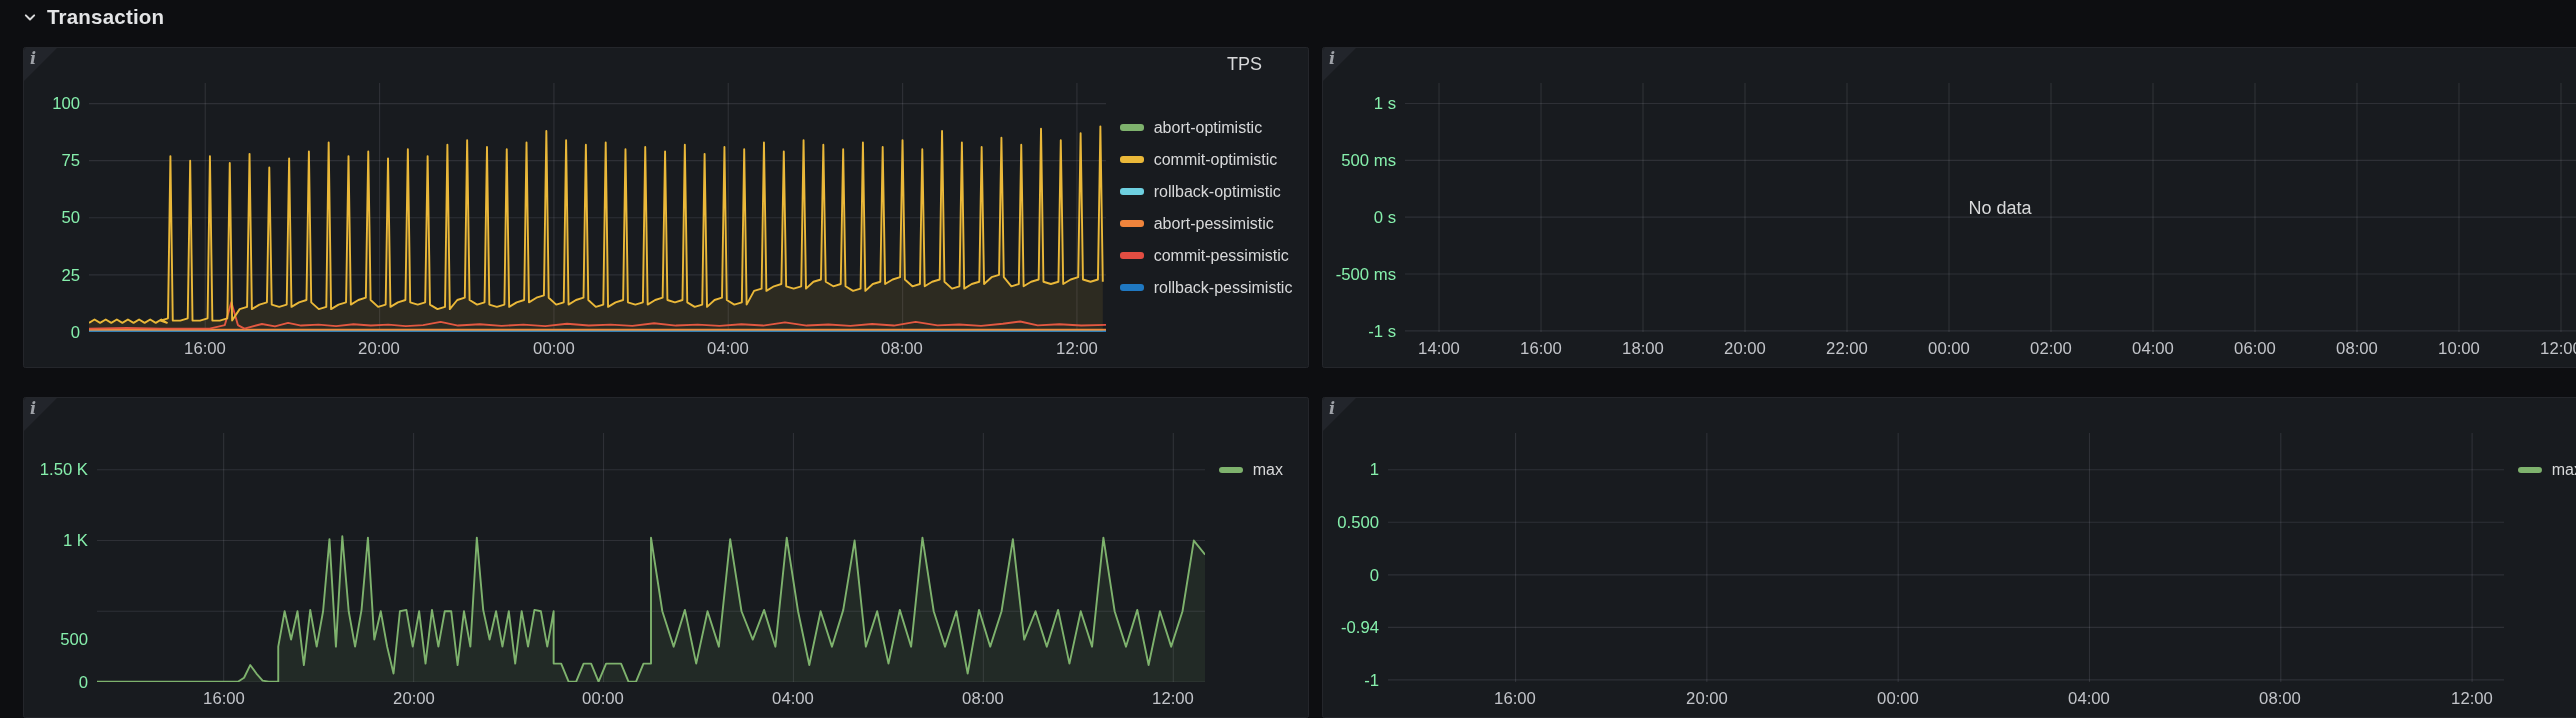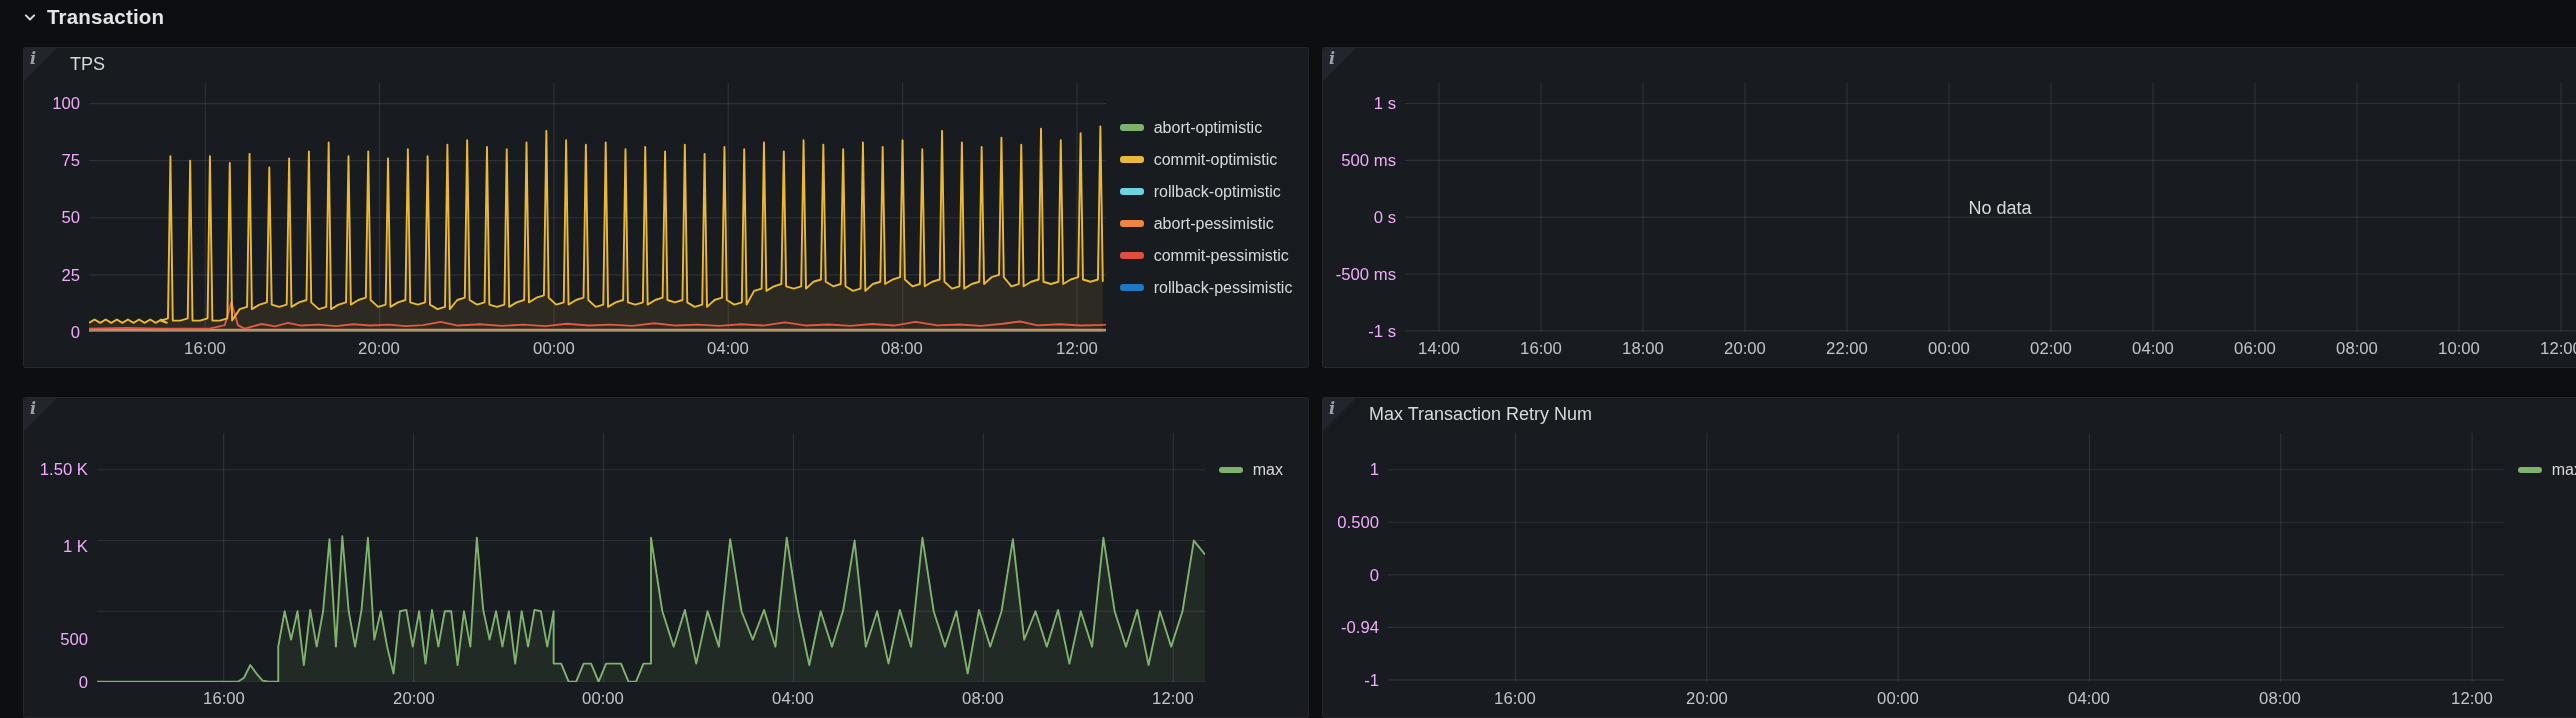--- a/index.html
+++ b/index.html
@@ -26,31 +26,31 @@
     border-color:#22252b transparent transparent transparent;
     border-top-left-radius:2.3px; cursor:pointer;
   }
   .corner .i-glyph {
     position:absolute; top:-32px; left:6px;
     font-family:"DejaVu Serif", serif; font-style:italic; font-weight:bold;
     font-size:16px; color:#9fa2a8;
   }
   .panel-title {
     position:absolute; top:6px; left:46px; right:46px;
-    text-align:left; font-size:18px; font-weight:500; color:#d8d9da;
+    text-align:right; font-size:18px; font-weight:500; color:#d8d9da;
     white-space:nowrap; cursor:pointer;
   }
   .chart-area {
     position:absolute; top:35px; left:12px; right:12px; bottom:35px;
     display:flex; flex-direction:row;
   }
   .ycol { position:relative; flex:none; }
   .ytick {
     position:absolute; right:9px; height:20px; line-height:20px;
-    font-size:16.7px; color:#f0abfc; white-space:nowrap;
+    font-size:16.7px; color:#86efac; white-space:nowrap;
   }
   .plot { position:relative; flex:1 1 auto; min-width:0; }
   .plot svg { position:absolute; inset:0; width:100%; height:100%; }
   .no-data {
     position:absolute; top:50%; left:50%; transform:translate(-50%,-50%);
     font-size:18px; color:#d8d9da;
   }
   .legend { position:relative; flex:none; display:flex; flex-direction:column; }
   .legend.center { justify-content:center; }
   .legend.top { justify-content:flex-start; padding-top:21px; }
@@ -202,21 +202,21 @@
 </div>
 
 <div class="panel" style="left:23px; top:397px; width:1286px; height:321px;">
   <div class="corner">
     <span class="i-glyph">i</span>
   </div>
   <div class="chart-area">
     <div class="ycol" style="width: 61px;">
         <div class="ytick" style="top: 240px;">0</div>
         <div class="ytick" style="top: 169px; margin-top: 28px;">500</div>
-        <div class="ytick" style="top: 104px;">1 K</div>
+        <div class="ytick" style="top: 98px;">1 K</div>
         <div class="ytick" style="top: 27px;">1.50 K</div>
       </div>
     <div class="plot">
         <svg viewBox="0 0 1458 329" preserveAspectRatio="none">
           <line x1="166.64463872460783" x2="166.64463872460783" y1="0" y2="329" stroke="rgba(204,204,220,0.12)" stroke-width="1.5"></line>
           <line x1="416.5803548470043" x2="416.5803548470043" y1="0" y2="329" stroke="rgba(204,204,220,0.12)" stroke-width="1.5"></line>
           <line x1="666.5160709694007" x2="666.5160709694007" y1="0" y2="329" stroke="rgba(204,204,220,0.12)" stroke-width="1.5"></line>
           <line x1="916.4517870917973" x2="916.4517870917973" y1="0" y2="329" stroke="rgba(204,204,220,0.12)" stroke-width="1.5"></line>
           <line x1="1166.3875032141939" x2="1166.3875032141939" y1="0" y2="329" stroke="rgba(204,204,220,0.12)" stroke-width="1.5"></line>
           <line x1="1416.3232193365902" x2="1416.3232193365902" y1="0" y2="329" stroke="rgba(204,204,220,0.12)" stroke-width="1.5"></line>
@@ -242,21 +242,20 @@
       <div class="xtick" style="left: 696px;">04:00</div>
       <div class="xtick" style="left: 886px;">08:00</div>
       <div class="xtick" style="left: 1076px;">12:00</div>
     </div>
 </div>
 
 <div class="panel" style="left:1322px; top:397px; width:1286px; height:321px;">
   <div class="corner">
     <span class="i-glyph">i</span>
   </div>
-  <div class="panel-title">Max Transaction Retry Num</div>
   <div class="chart-area">
     <div class="ycol" style="width: 53px;">
         <div class="ytick" style="top: 238px;">-1</div>
         <div class="ytick" style="top: 185px;">-0.94</div>
         <div class="ytick" style="top: 133px;">0</div>
         <div class="ytick" style="top: 80px;">0.500</div>
         <div class="ytick" style="top: 27px;">1</div>
       </div>
     <div class="plot">
         <svg viewBox="0 0 1468 329" preserveAspectRatio="none">

